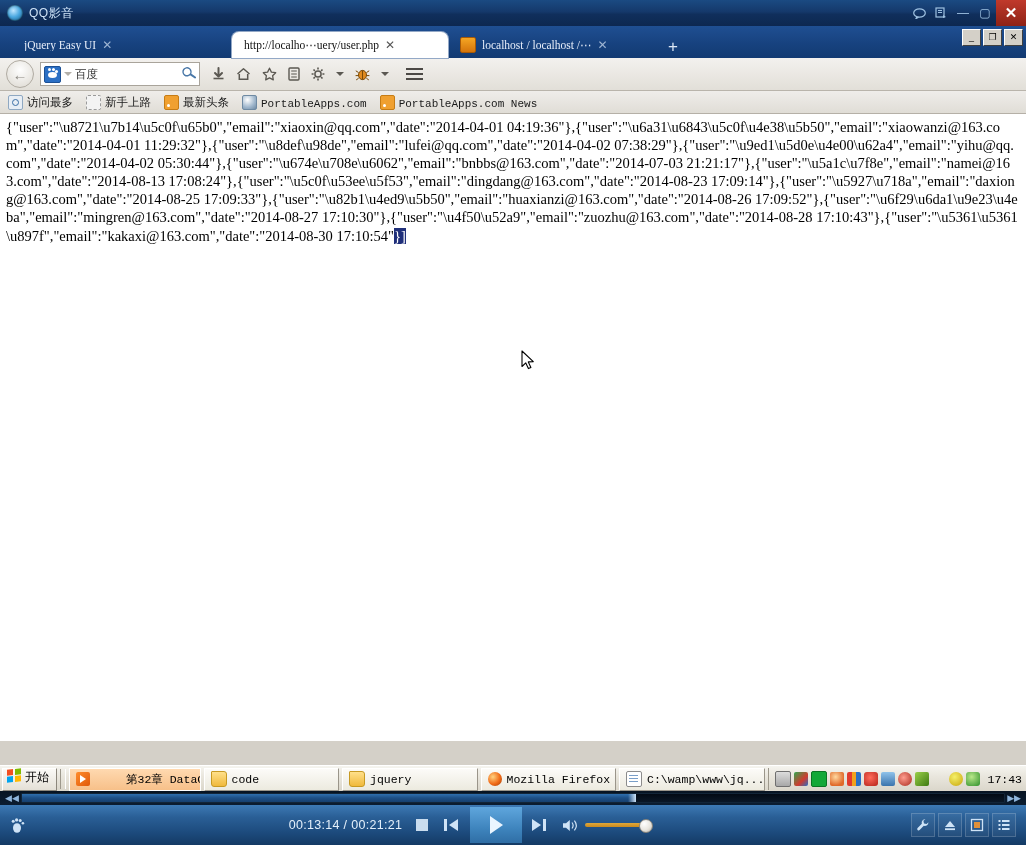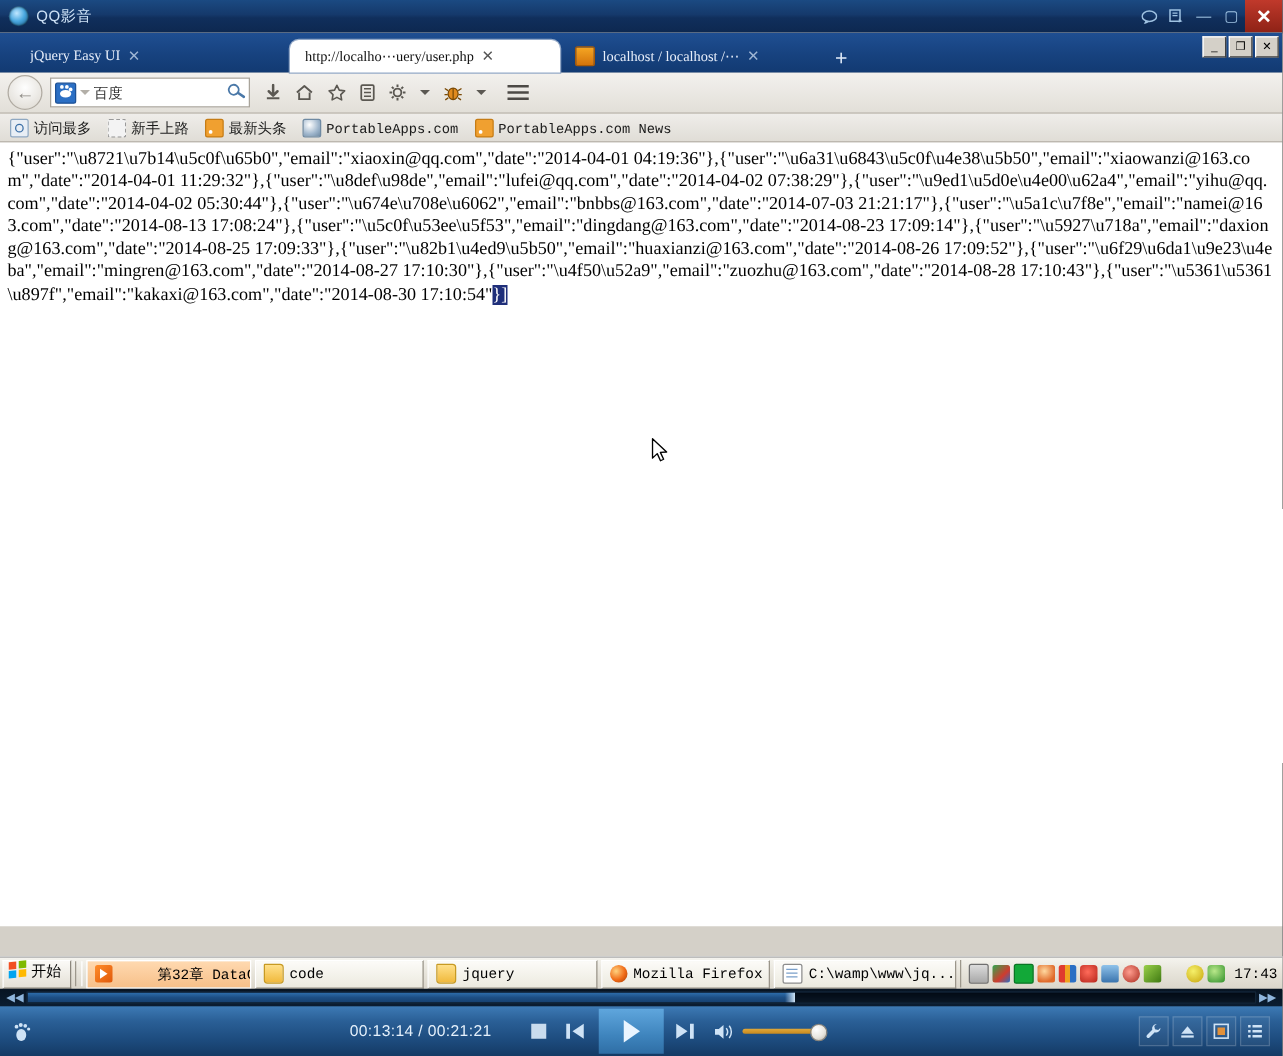--- a/index.html
+++ b/index.html
@@ -210,21 +210,21 @@
     background:linear-gradient(to bottom,#2e6fae,#1d4f85 50%,#16406f);
   }
   .seekfill:after{content:"";position:absolute;right:0;top:0;bottom:0;width:8px;background:linear-gradient(to right,rgba(255,255,255,0),#cfe4f7);}
   .ctrlbar{
     position:absolute;left:0;top:805px;width:1026px;height:40px;
     background:linear-gradient(to bottom,#3d7ab5 0%,#2a5f96 30%,#1c4a7c 70%,#143a64 100%);
     display:flex;align-items:center;padding:0 10px;box-sizing:border-box;
   }
   .c-ic{color:#d6e7f7;display:flex;align-items:center;justify-content:center;flex:none;}
   .timetext{
-    margin-left:auto;color:#e4f0fb;font-size:12.5px;letter-spacing:.3px;padding-right:32px;
+    margin-left:auto;color:#e4f0fb;font-size:12.5px;letter-spacing:.3px;padding-right:14px;
     font-family:"Liberation Sans",sans-serif;
   }
   .btn-stop{width:12px;height:12px;background:#c9dcee;margin-right:14px;}
   .btn-prev{margin-right:10px;}
   .btn-play{
     width:52px;height:36px;display:flex;align-items:center;justify-content:center;
     background:linear-gradient(to bottom,#5fa6dd,#3e84bd 60%,#2f6ea5);
     flex:none;margin-right:8px;
   }
   .btn-next{margin-right:14px;}

